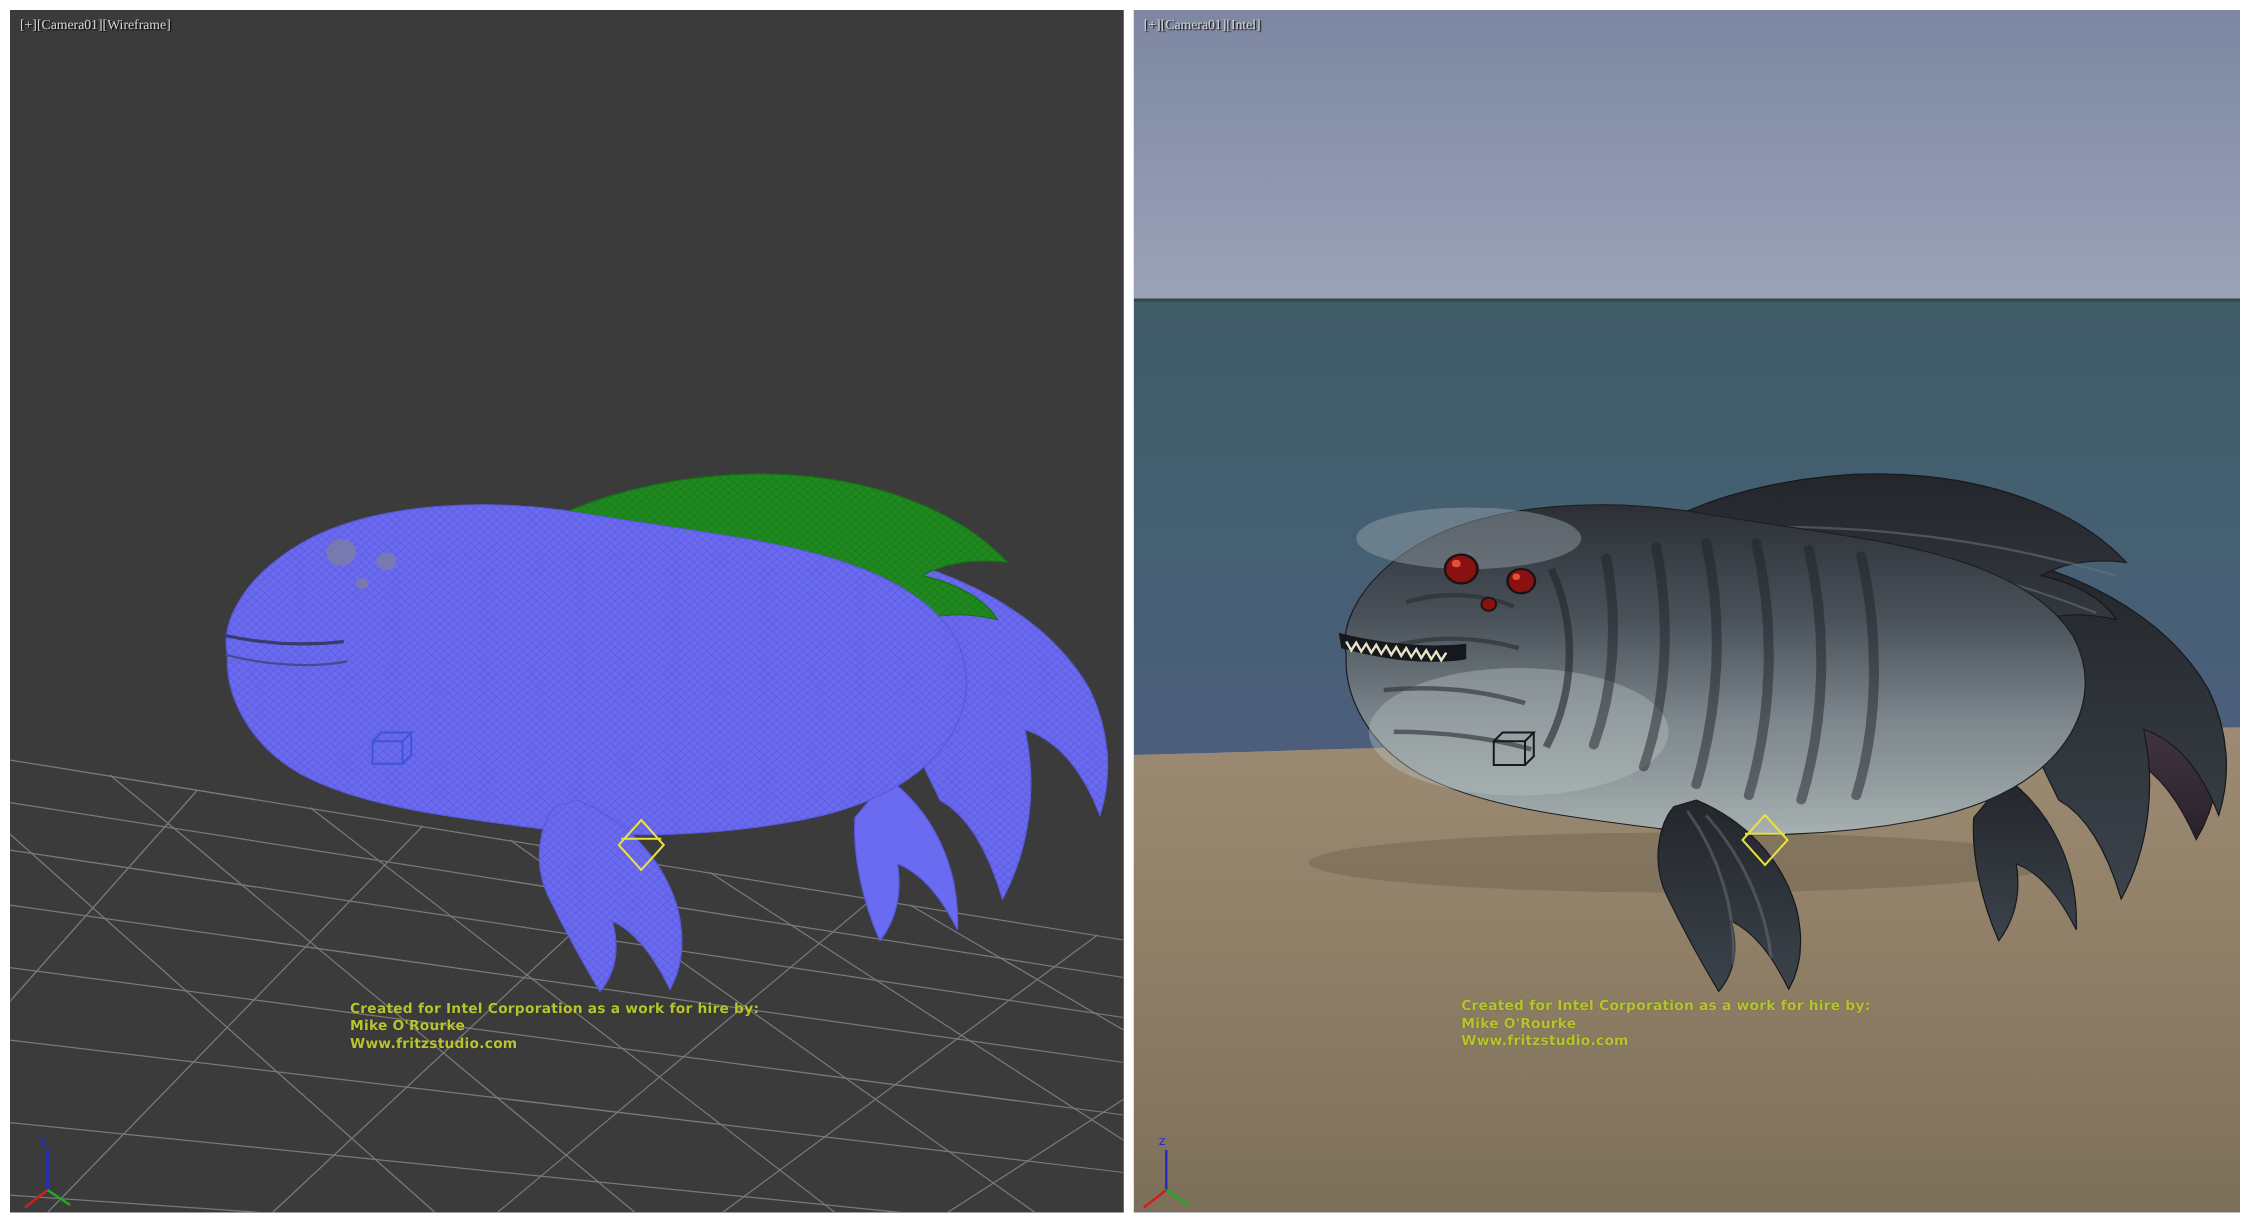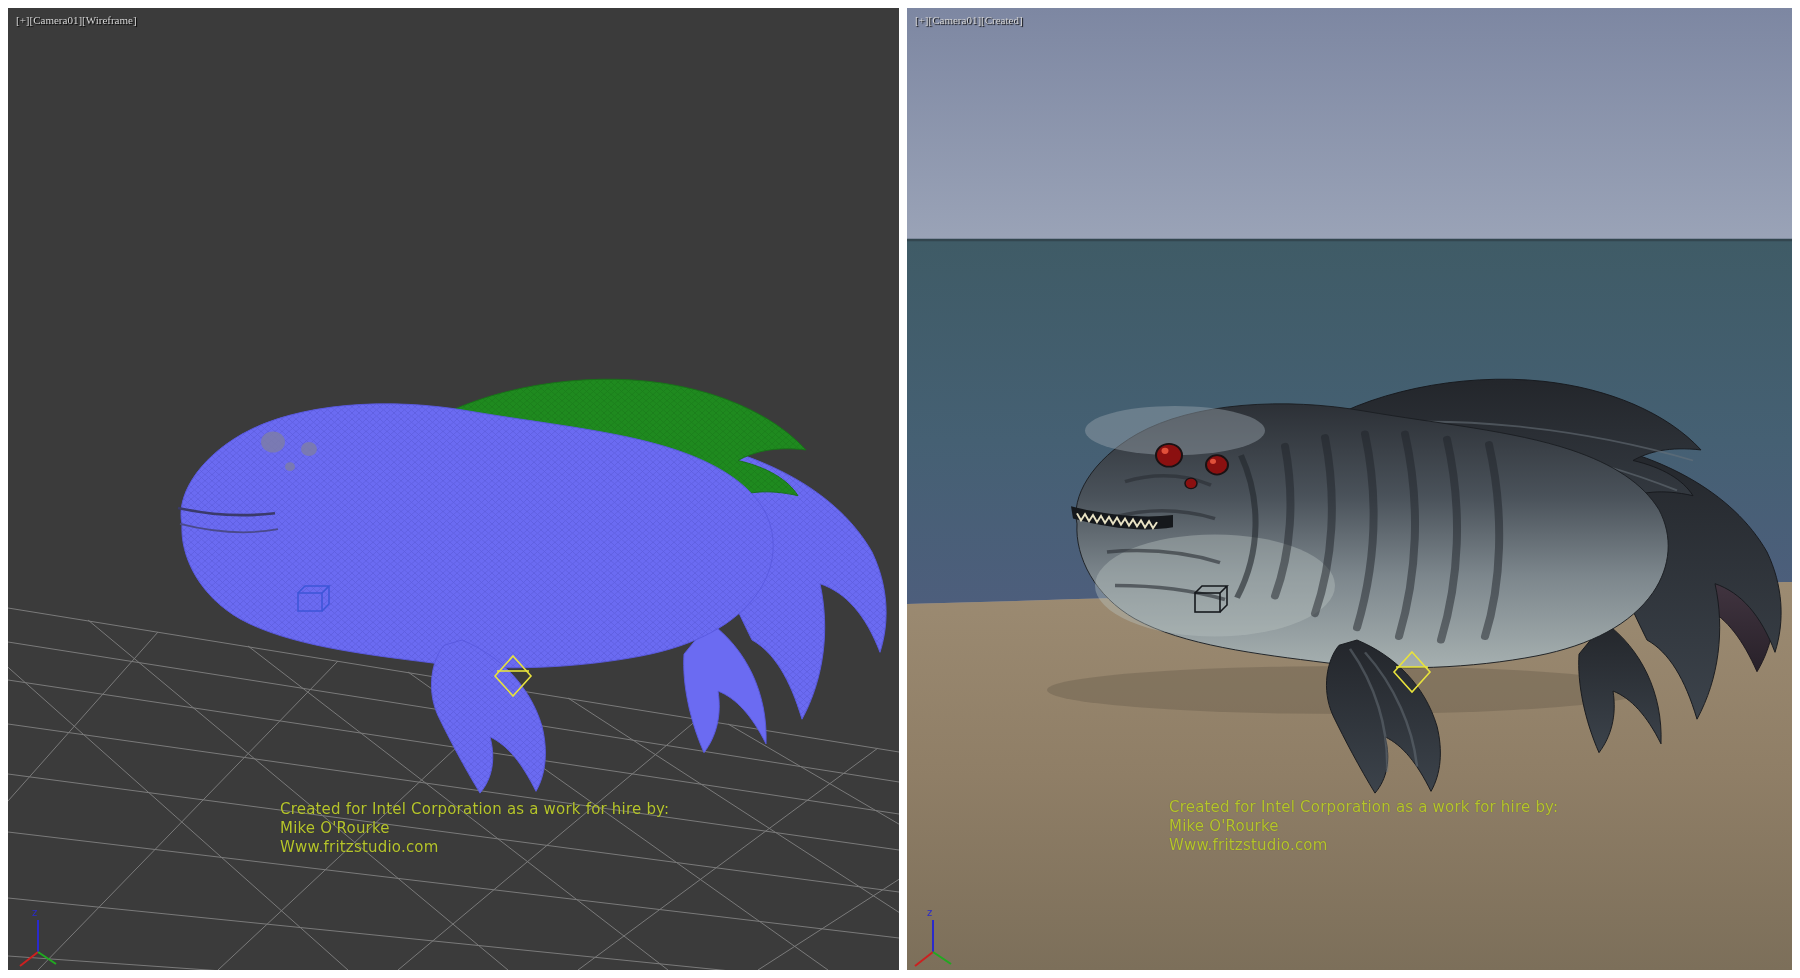--- a/index.html
+++ b/index.html
@@ -5,21 +5,21 @@
   html,body{margin:0;padding:0;background:#ffffff;width:1800px;height:978px;overflow:hidden;
     font-family:"DejaVu Sans","Liberation Sans",sans-serif;}
   .stage{position:relative;width:1800px;height:978px;background:#ffffff;}
   .viewport{position:absolute;top:8px;height:962px;overflow:hidden;}
   .viewport.left{left:8px;width:891px;background:#3b3b3b;}
   .viewport.right{left:907px;width:885px;background:#7d87a2;}
   .viewport svg{position:absolute;left:0;top:0;}
   .vp-label{position:absolute;left:8px;top:6px;color:#d6d6d6;
     font-family:Liberation Serif, serif;font-size:11px;
     text-shadow:1px 1px 1px #000;cursor:pointer;z-index:5;}
-  .watermark{position:absolute;color:#b6c52c;font-size:15px;font-weight:normal;
+  .watermark{position:absolute;color:#b6c52c;font-size:11px;font-weight:bold;
     line-height:1.25;letter-spacing:.2px;z-index:4;
     text-shadow:0 0 1px rgba(0,0,0,.35);}
   .viewport.left .watermark{left:272px;top:792px;}
   .viewport.right .watermark{left:262px;top:790px;}
 </style>
 </head>
 <body>
 
 <div class="stage">
 
@@ -212,21 +212,21 @@
       </g>
 
       <g>
         <path d="M26,944 L26,912" stroke="#2a2acc" stroke-width="2"></path>
         <path d="M26,944 L8,958" stroke="#cc2020" stroke-width="2"></path>
         <path d="M26,944 L44,956" stroke="#20aa20" stroke-width="2"></path>
         <text x="20" y="908" font-size="10" fill="#2a2acc">z</text>
       </g>
     </svg>
 
-    <div class="vp-label">[+][Camera01][Created]</div>
+    <div class="vp-label">[+][Camera01][Intel]</div>
     <div class="watermark">
       <div>Created for Intel Corporation as a work for hire by:</div>
       <div>Mike O'Rourke</div>
       <div>Www.fritzstudio.com</div>
     </div>
   </div>
 
 </div>
 
 </body></html>

